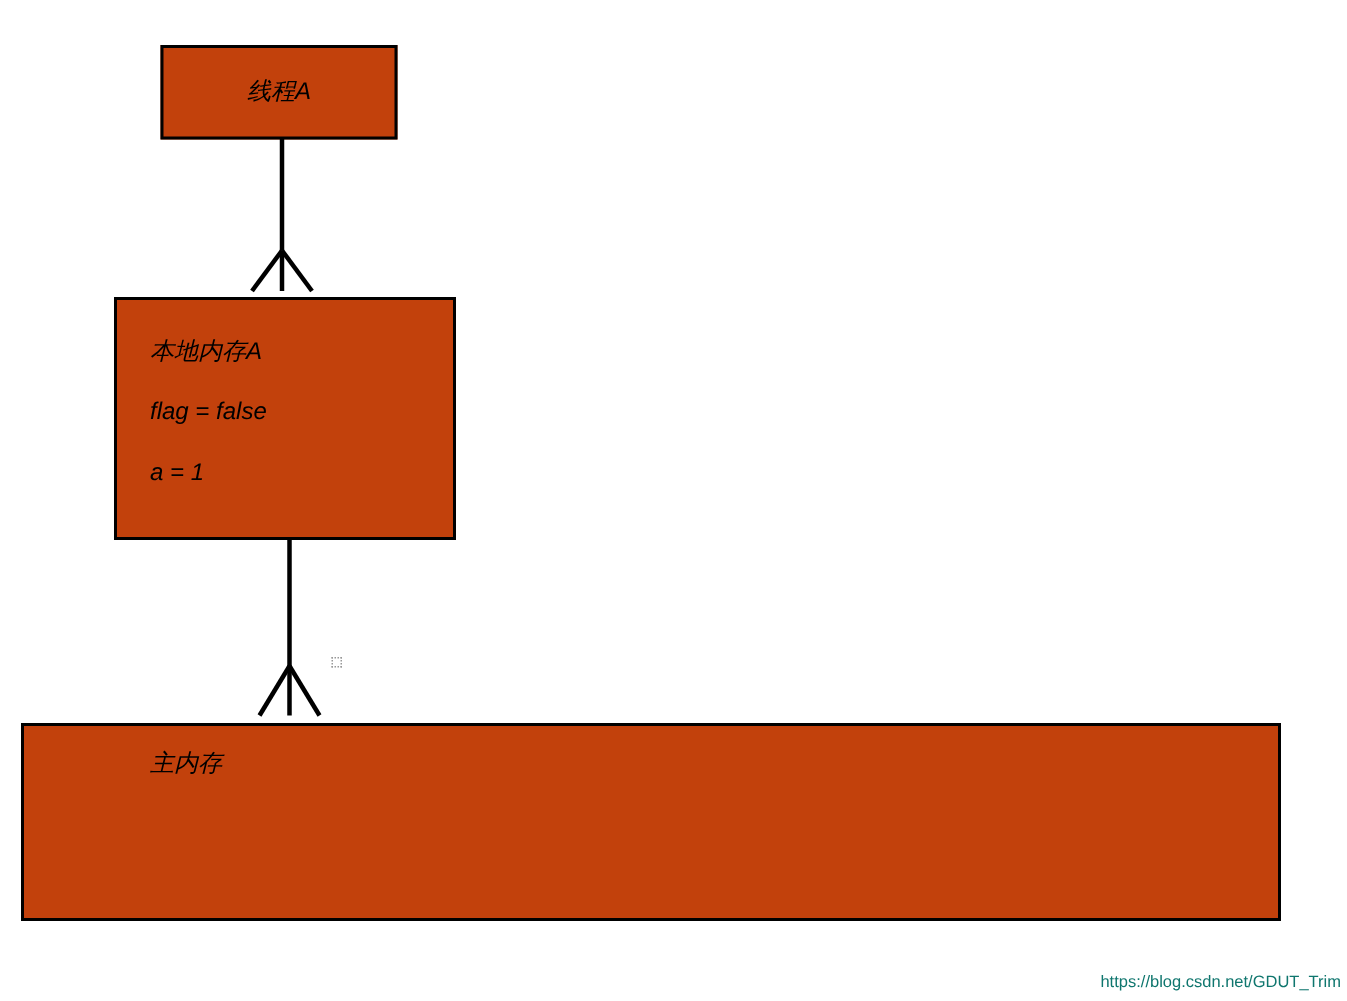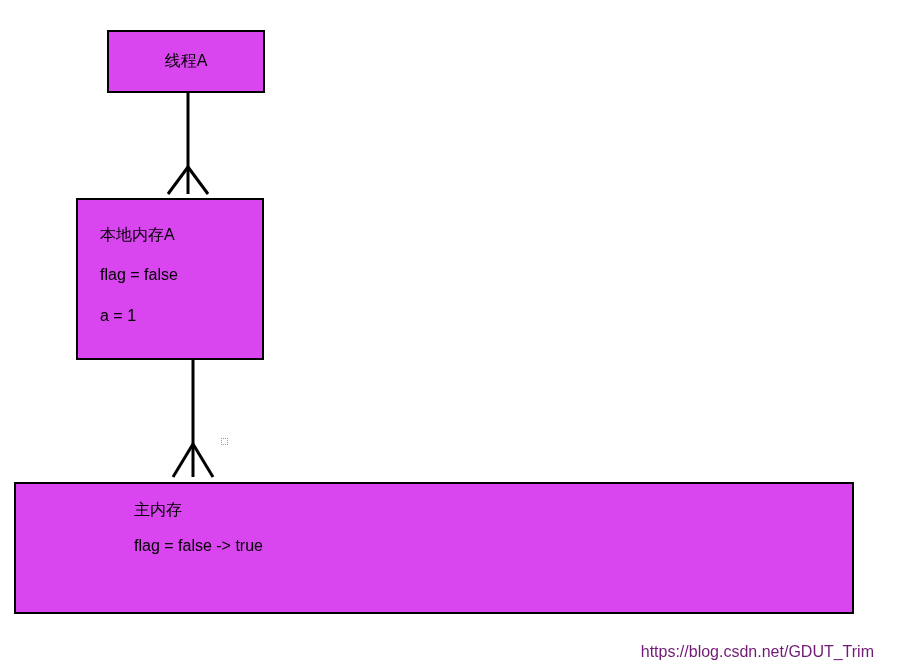--- a/index.html
+++ b/index.html
@@ -10,65 +10,66 @@
     body {
       width: 898px;
       height: 667px;
       background: #ffffff;
       font-family: "Microsoft YaHei", Arial, sans-serif;
       position: relative;
     }
     .box {
       position: absolute;
       border: 2px solid #000;
-      background: #d946ef;
+      background: #c2410c;
+      font-style: italic;
     }
     .box-thread {
       left: 107px;
       top: 30px;
       width: 158px;
       height: 63px;
       display: flex;
       align-items: center;
       justify-content: center;
       font-size: 16px;
     }
     .box-local {
       left: 76px;
       top: 198px;
-      width: 188px;
+      width: 228px;
       height: 162px;
       padding: 24px 22px;
     }
     .box-local .line {
       font-size: 16px;
       line-height: 1.4;
       margin-bottom: 18px;
     }
     .box-main {
       left: 14px;
       top: 482px;
       width: 840px;
       height: 132px;
-      padding: 15px 118px;
+      padding: 15px 84px;
     }
     .box-main .line {
       font-size: 16px;
       line-height: 1.4;
       margin-bottom: 14px;
     }
     .arrow-svg {
       position: absolute;
     }
     .watermark {
       position: absolute;
-      right: 24px;
+      right: 4px;
       bottom: 6px;
-      font-size: 16px;
-      color: #701a75;
+      font-size: 11px;
+      color: #0f766e;
       font-family: Arial, sans-serif;
     }
     .tiny-mark {
       position: absolute;
       left: 221px;
       top: 438px;
       width: 7px;
       height: 7px;
       border: 1px dotted #999;
     }
@@ -97,16 +98,15 @@
   <line x1="38" y1="0" x2="38" y2="85" stroke="#000" stroke-width="3"></line>
   <line x1="38" y1="85" x2="18" y2="118" stroke="#000" stroke-width="3"></line>
   <line x1="38" y1="85" x2="38" y2="118" stroke="#000" stroke-width="3"></line>
   <line x1="38" y1="85" x2="58" y2="118" stroke="#000" stroke-width="3"></line>
 </svg>
 
 <div class="tiny-mark"></div>
 
 <div class="box box-main">
   <div class="line">主内存</div>
-  <div class="line">flag = false -&gt; true</div>
 </div>
 
 <div class="watermark">https://blog.csdn.net/GDUT_Trim</div>
 
 </body></html>

